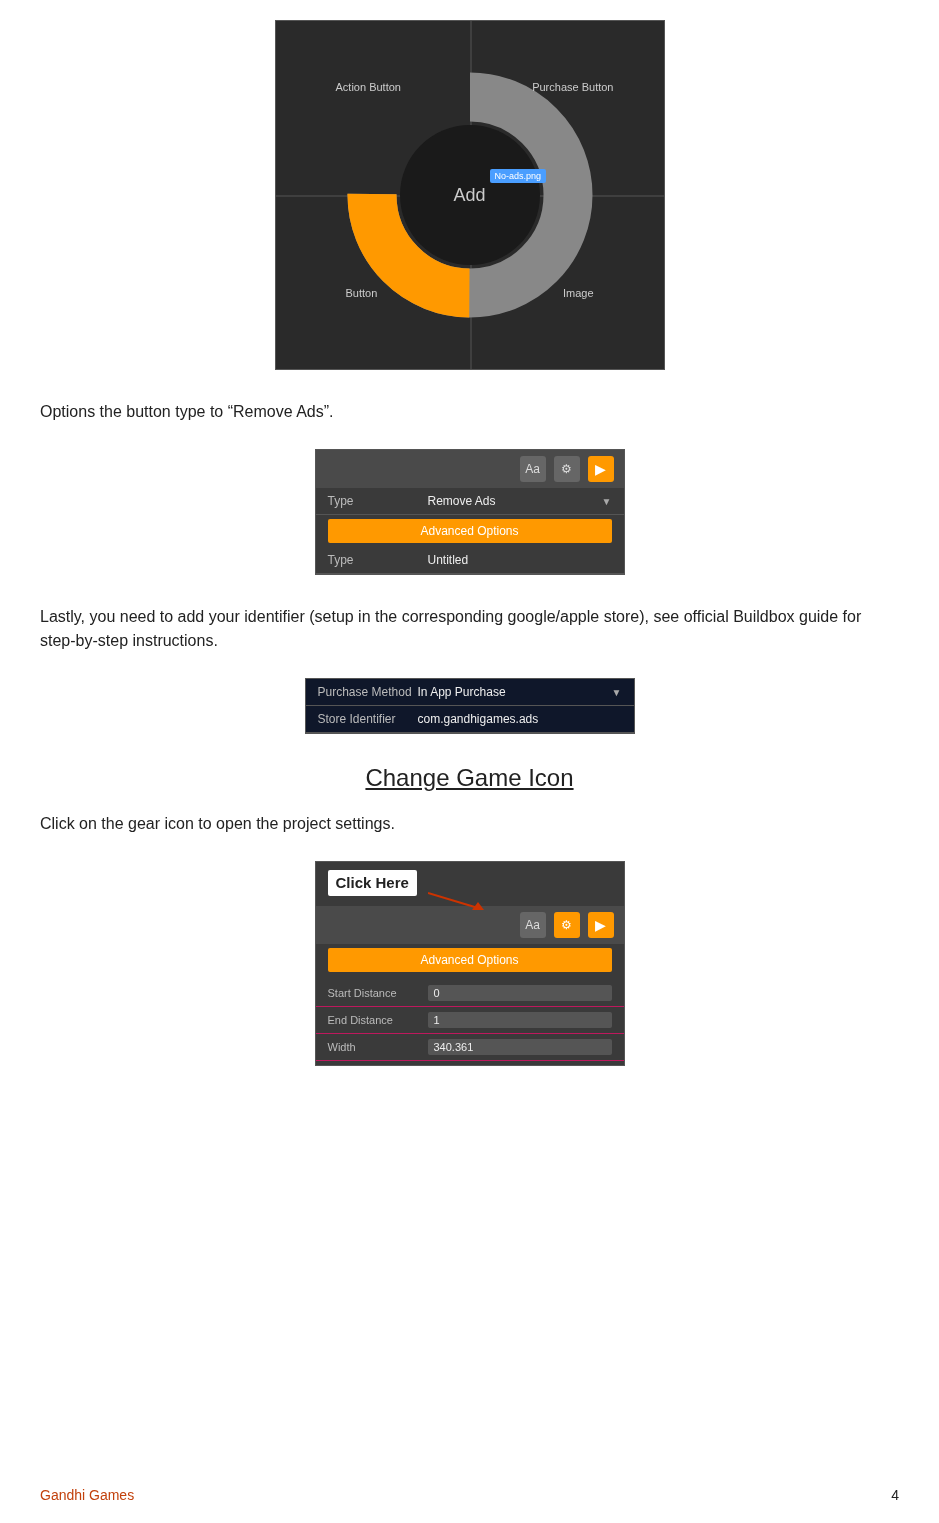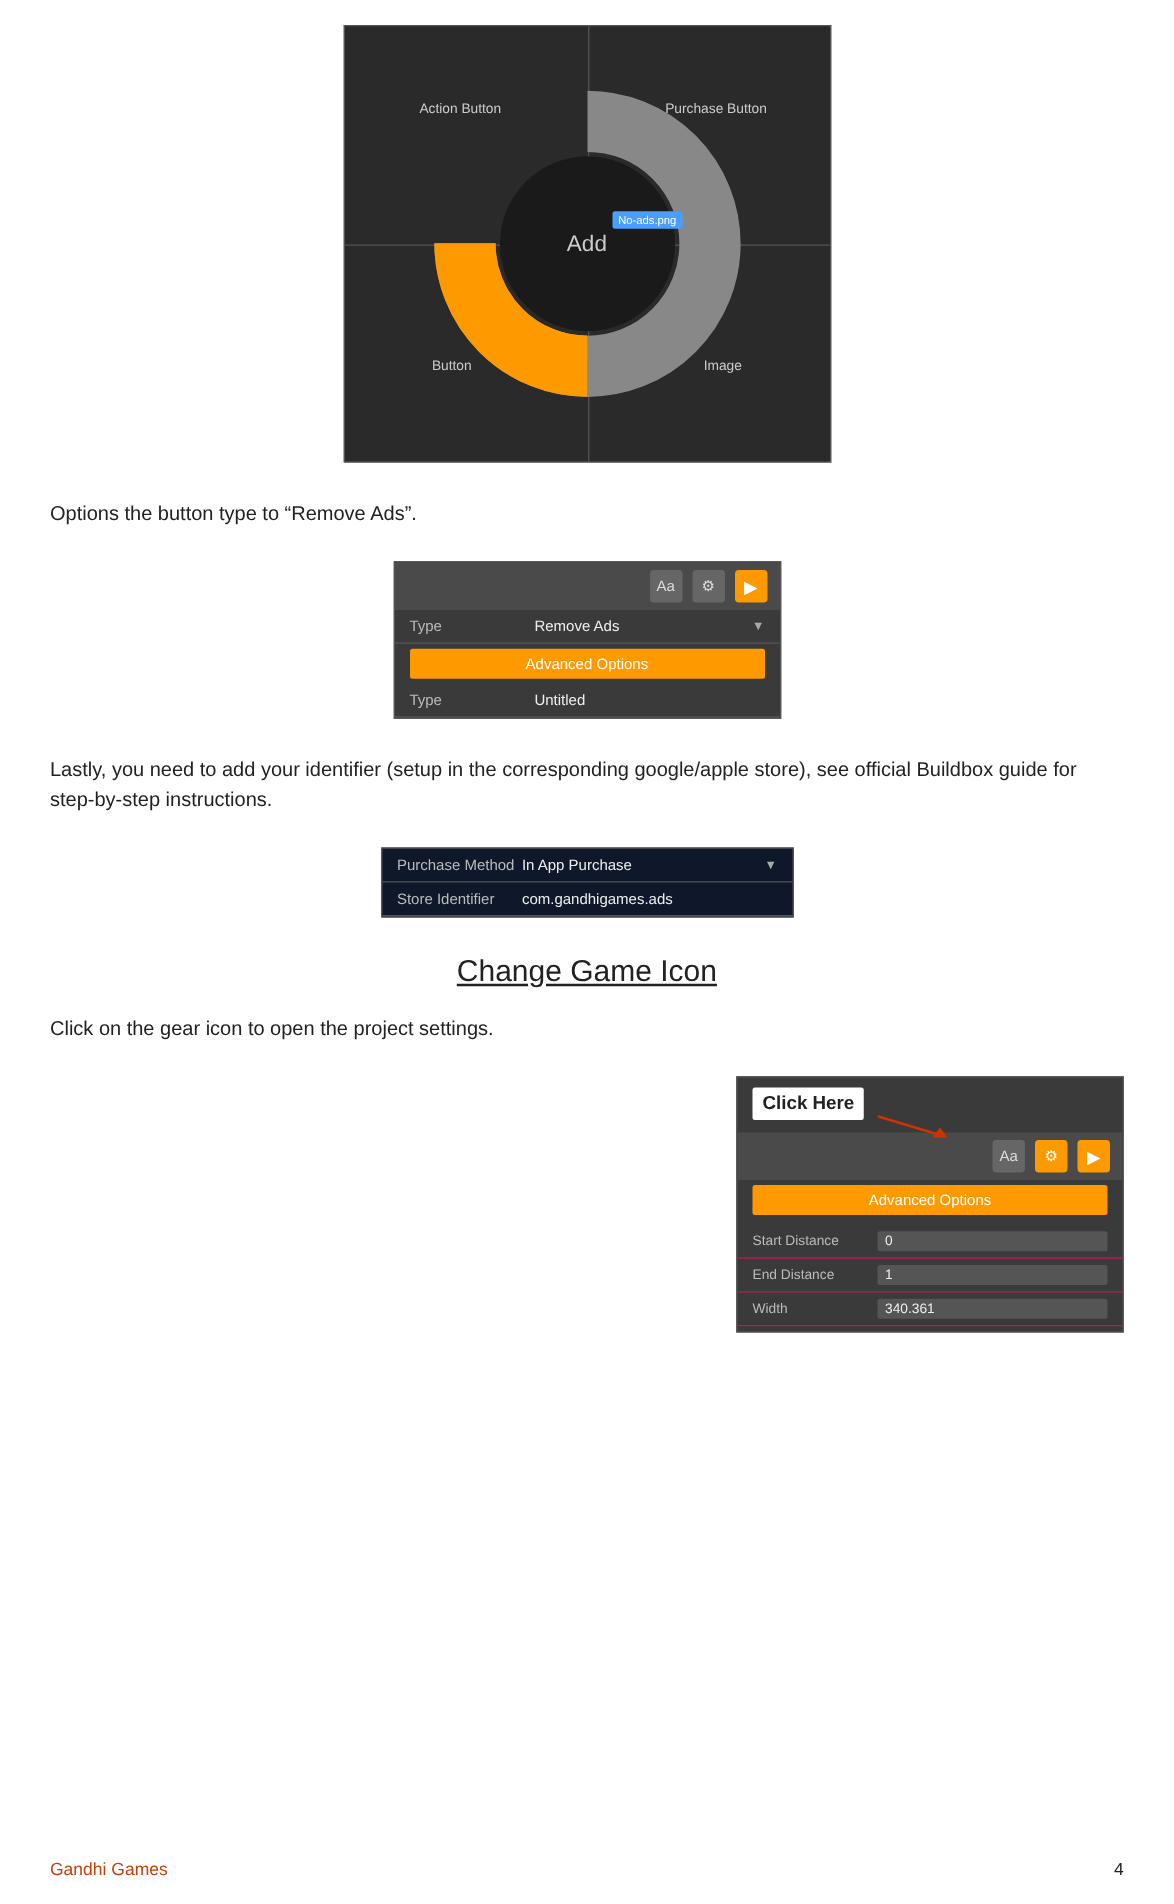--- a/index.html
+++ b/index.html
@@ -175,21 +175,21 @@
     
     .purchase-panel {
       background: #0f172a;
       border: 1px solid #555;
       width: 330px;
     }
 
     
     .gear-panel-container {
       display: flex;
-      justify-content: flex-end;
+      justify-content: center;
       margin-bottom: 30px;
     }
 
     .gear-panel-box {
       background: #3a3a3a;
       border: 1px solid #555;
       width: 310px;
       position: relative;
     }
 

